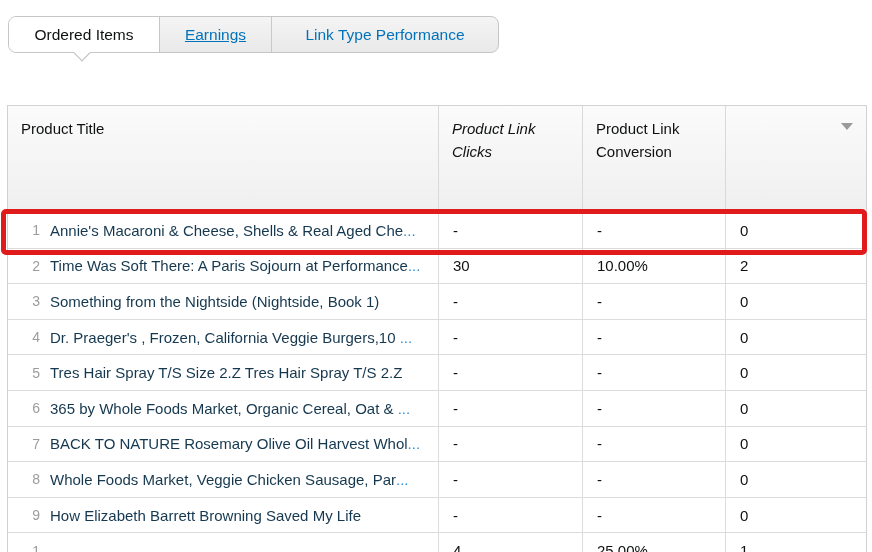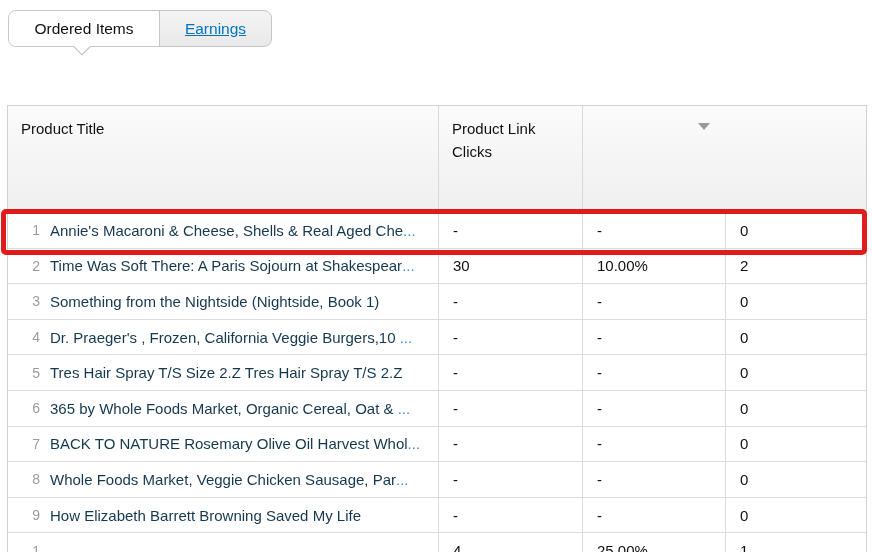--- a/index.html
+++ b/index.html
@@ -1,41 +1,41 @@
 <!DOCTYPE html>
 <html><head>
 <meta charset="utf-8">
 <style>
   * { margin:0; padding:0; box-sizing:border-box; }
   html,body { width:872px; height:552px; background:#fff; overflow:hidden;
     font-family:"Liberation Sans","DejaVu Sans",sans-serif; position:relative; }
 
   
-  .tabbar { position:absolute; left:8px; top:10px; display:flex; height:37px;
+  .tabbar { position:absolute; left:8px; top:16px; display:flex; height:37px;
     border:1px solid #c6c6c6; border-radius:8px;
     background:linear-gradient(#f4f4f4,#e9e9e9); }
   .tab { height:100%; line-height:35px; font-size:15.5px; color:#0073bb;
     text-align:center; cursor:pointer; white-space:nowrap; }
   .tab-active { width:151px; background:#fff; color:#0f1111;
     border-right:1px solid #c6c6c6; border-radius:7px 0 0 7px; }
   .tab-earnings { width:111px;text-decoration:underline; }
   .tab-ltp { width:227px; border-left:1px solid #c9c9c9; }
   .caret { position:absolute; left:67px; bottom:-7px; width:12px; height:12px;
     background:#fff; border-right:1px solid #bdbdbd; border-bottom:1px solid #bdbdbd;
     transform:rotate(45deg); }
 
   
   .table { position:absolute; left:7px; top:72px; width:860px; background:#14532d;
     border:1px solid #d2d2d2; border-bottom:none;margin-top:33px; }
   .thead { display:flex; height:107px; background:linear-gradient(#fbfbfb,#efefef);
     border-bottom:1px solid #d2d2d2; }
   .th { padding:11px 12px 0 13px; font-size:15px; color:#0f1111; line-height:23px;
     position:relative; }
   .th-title { width:430px; }
-  .th-c2 { width:144px; border-left:1px solid #d9d9d9; }
+  .th-c2 { width:144px; border-left:1px solid #d9d9d9;font-style:italic; }
   .th-c3 { width:143px; border-left:1px solid #d9d9d9; }
   .th-c4 { width:141px; border-left:1px solid #d9d9d9; }
   .th-c4 .th-text { display:inline-block; max-width:82px; }
   .sort-icon { position:absolute; right:13px; top:17px; width:0; height:0;
     border-left:6px solid transparent; border-right:6px solid transparent;
     border-top:7px solid #9a9a9a; cursor:pointer; }
 
   .row { display:flex; height:35.6px; border-bottom:1px solid #dcdcdc; background:#fff; }
   .cell { height:100%; display:flex; align-items:center; overflow:hidden; }
   .cell-title { width:430px; padding-left:12px; }
@@ -52,46 +52,48 @@
   
   .highlight-box { position:absolute; left:1px; top:209px; width:866px; height:46px;
     border:5px solid #e01b1b; border-radius:5px; pointer-events:none; z-index:10; }
 </style>
 </head>
 <body>
 
 <div class="tabbar">
   <div class="tab tab-active">Ordered Items</div>
   <div class="tab tab-earnings">Earnings</div>
+  <div class="tab tab-ltp">Link Type Performance</div>
   <div class="caret"></div>
 </div>
 
 <div class="table">
   <div class="thead">
     <div class="th th-title">Product Title</div>
     <div class="th th-c2">Product Link Clicks</div>
+    <div class="th th-c3">Product Link Conversion</div>
     <div class="th th-c4">
       <span class="sort-icon"></span>
     </div>
   </div>
   <div id="tbody">
       <div class="row">
         <div class="cell cell-title">
           <span class="rownum">1</span>
           <span class="ptitle">Annie's Macaroni &amp; Cheese, Shells &amp; Real Aged Che</span>
           <span class="ellipsis">...</span>
         </div>
         <div class="cell cell-c2">-</div>
         <div class="cell cell-c3">-</div>
         <div class="cell cell-c4">0</div>
       </div>
       <div class="row">
         <div class="cell cell-title">
           <span class="rownum">2</span>
-          <span class="ptitle">Time Was Soft There: A Paris Sojourn at Shakespear</span>
+          <span class="ptitle">Time Was Soft There: A Paris Sojourn at Performance</span>
           <span class="ellipsis">...</span>
         </div>
         <div class="cell cell-c2">30</div>
         <div class="cell cell-c3">10.00%</div>
         <div class="cell cell-c4">2</div>
       </div>
       <div class="row">
         <div class="cell cell-title">
           <span class="rownum">3</span>
           <span class="ptitle">Something from the Nightside (Nightside, Book 1)</span>

